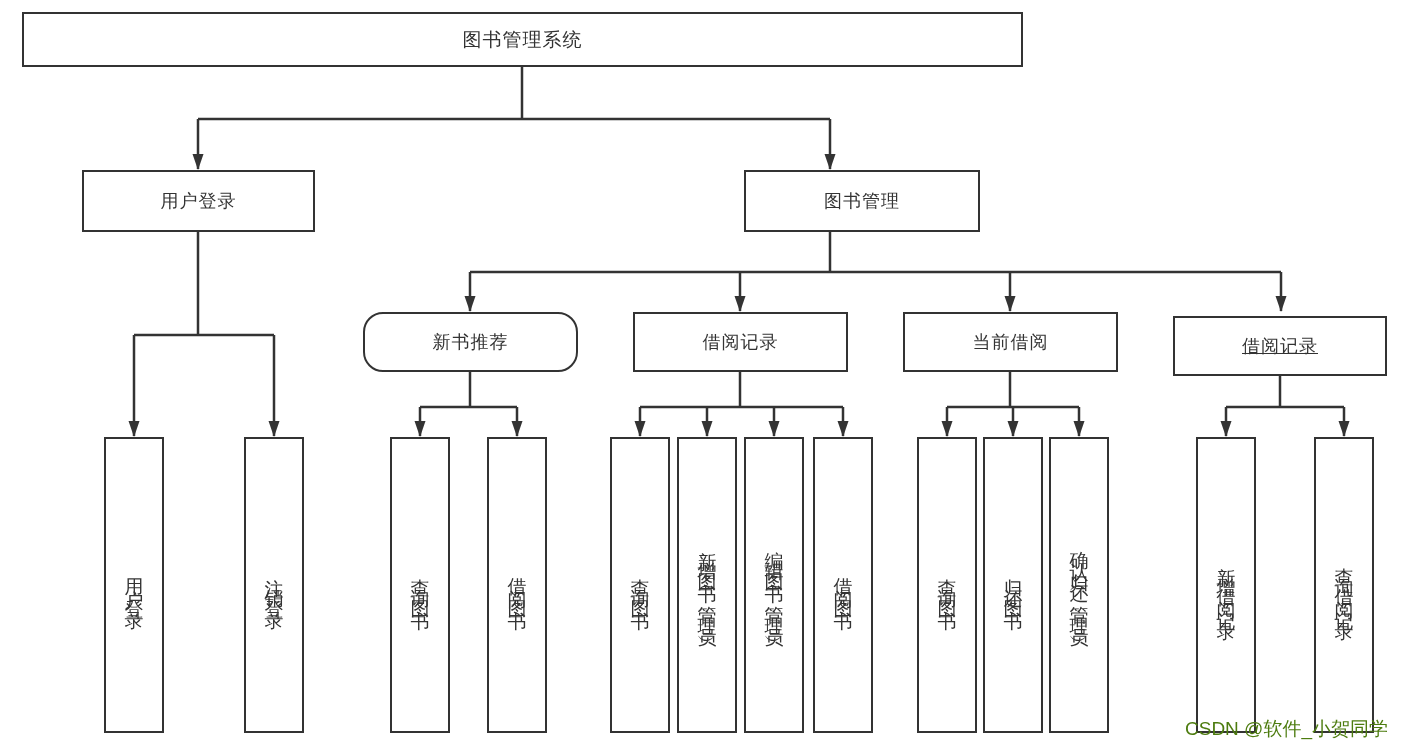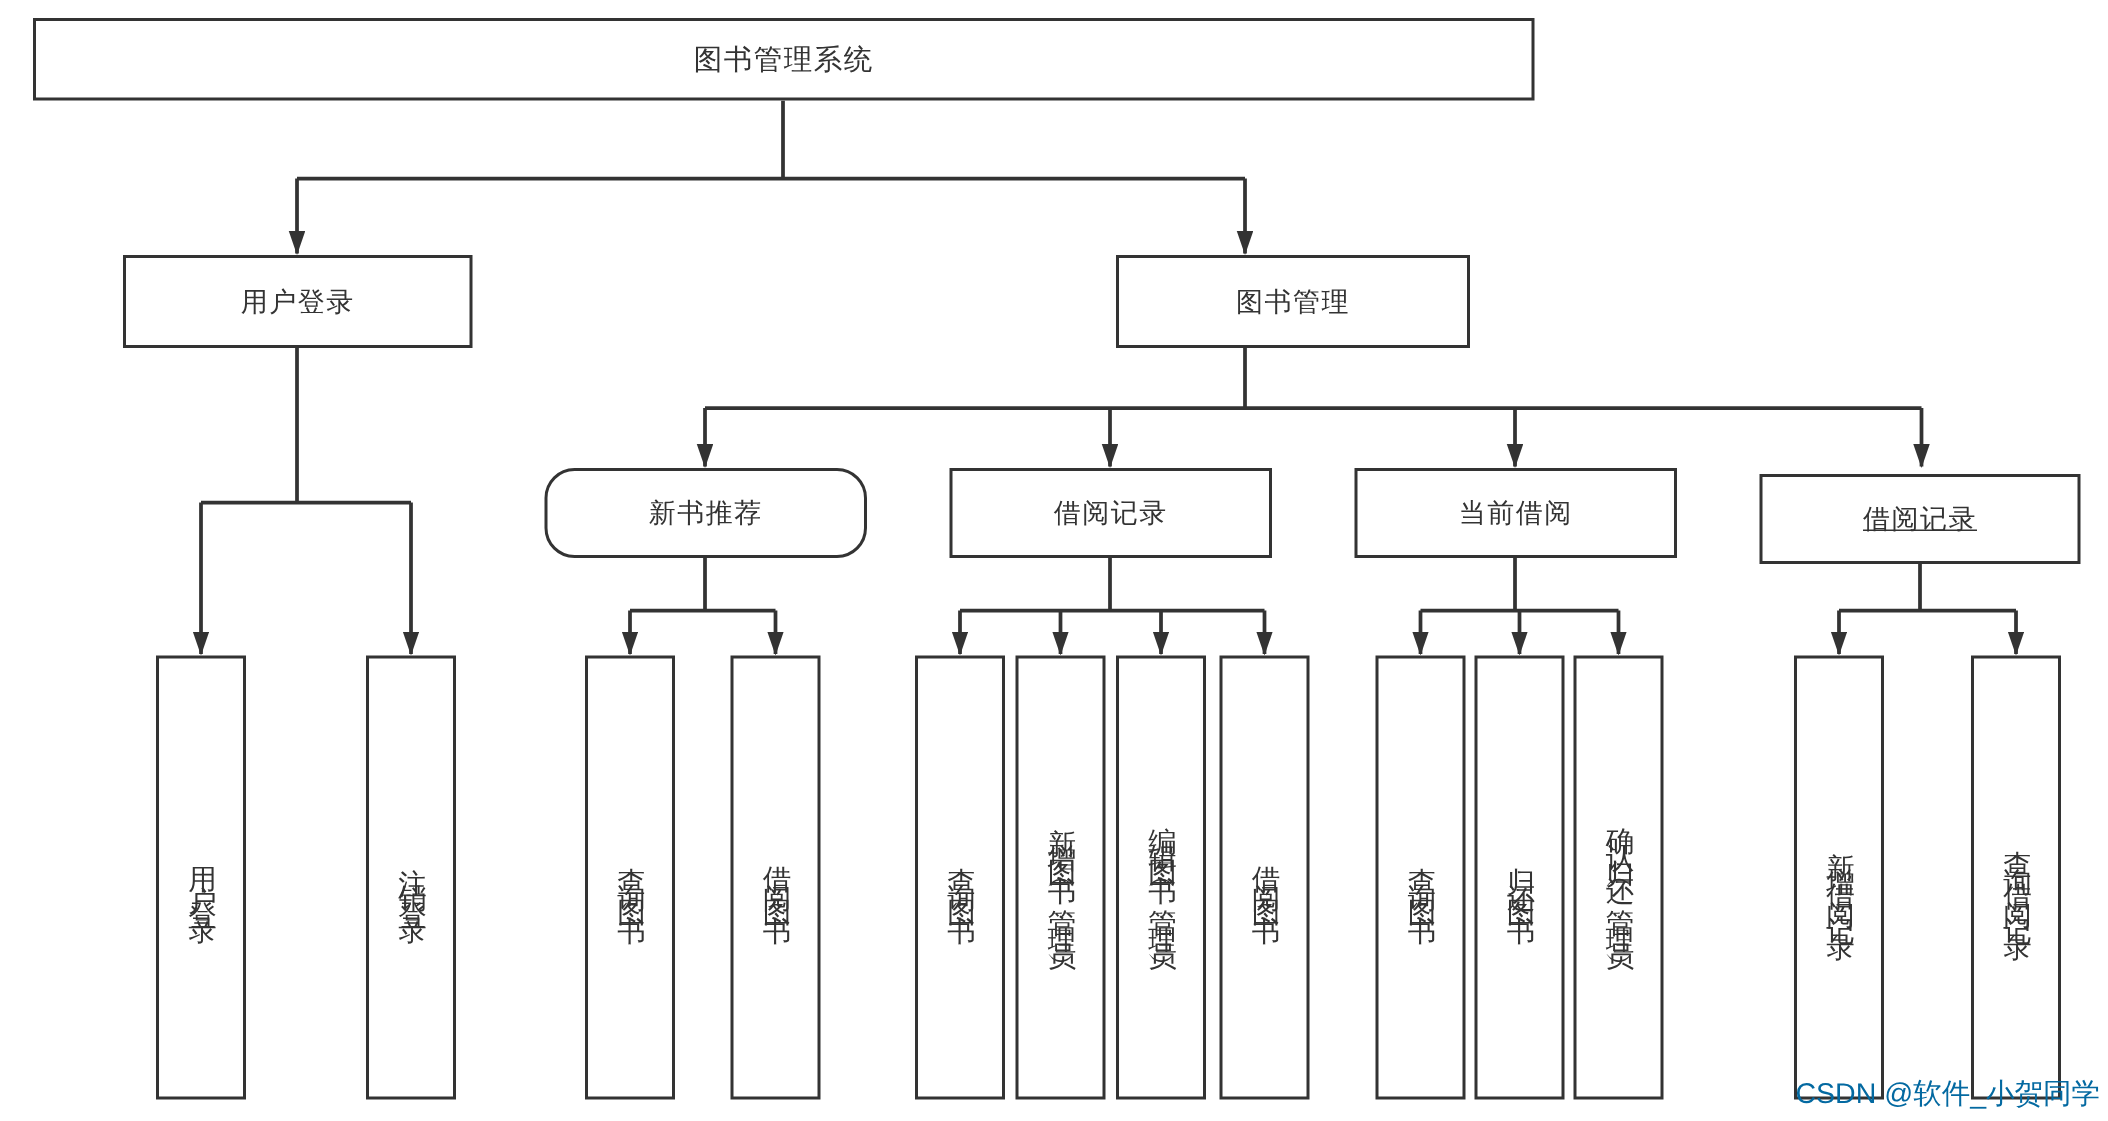--- a/index.html
+++ b/index.html
@@ -50,24 +50,23 @@
     font-size: 19px;
     letter-spacing: 11px;
     line-height: 60px;
   }
   .watermark {
     position: absolute;
     left: 1185px;
     top: 716px;
     width: 215px;
     z-index: 2;
-    color: #0369a1;
+    color: #4d7c0f;
     font-size: 19px;
     white-space: nowrap;
-    text-align: right;
     pointer-events: none;
   }
 </style>
 </head>
 <body>
 
 <div class="canvas">
 
   <svg class="connectors" width="1405" height="747" viewBox="0 0 1405 747">
     <defs>

